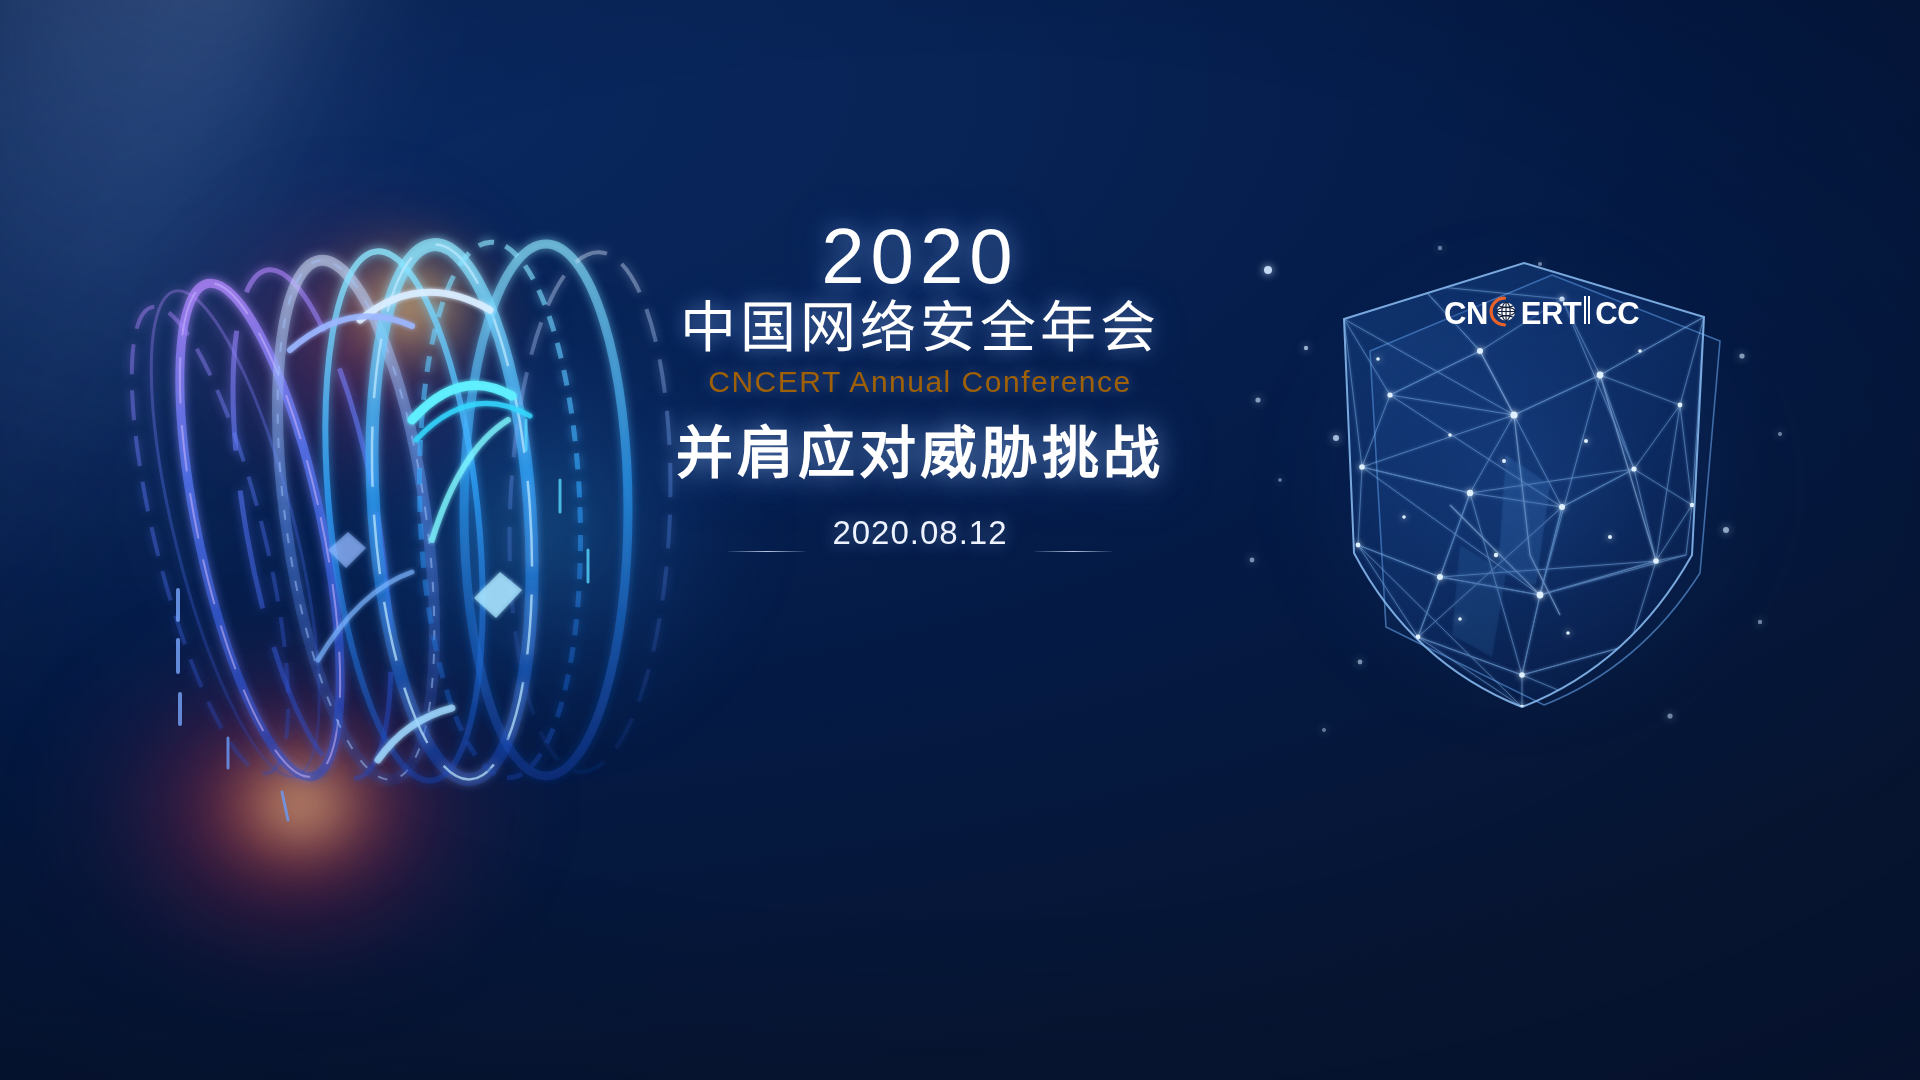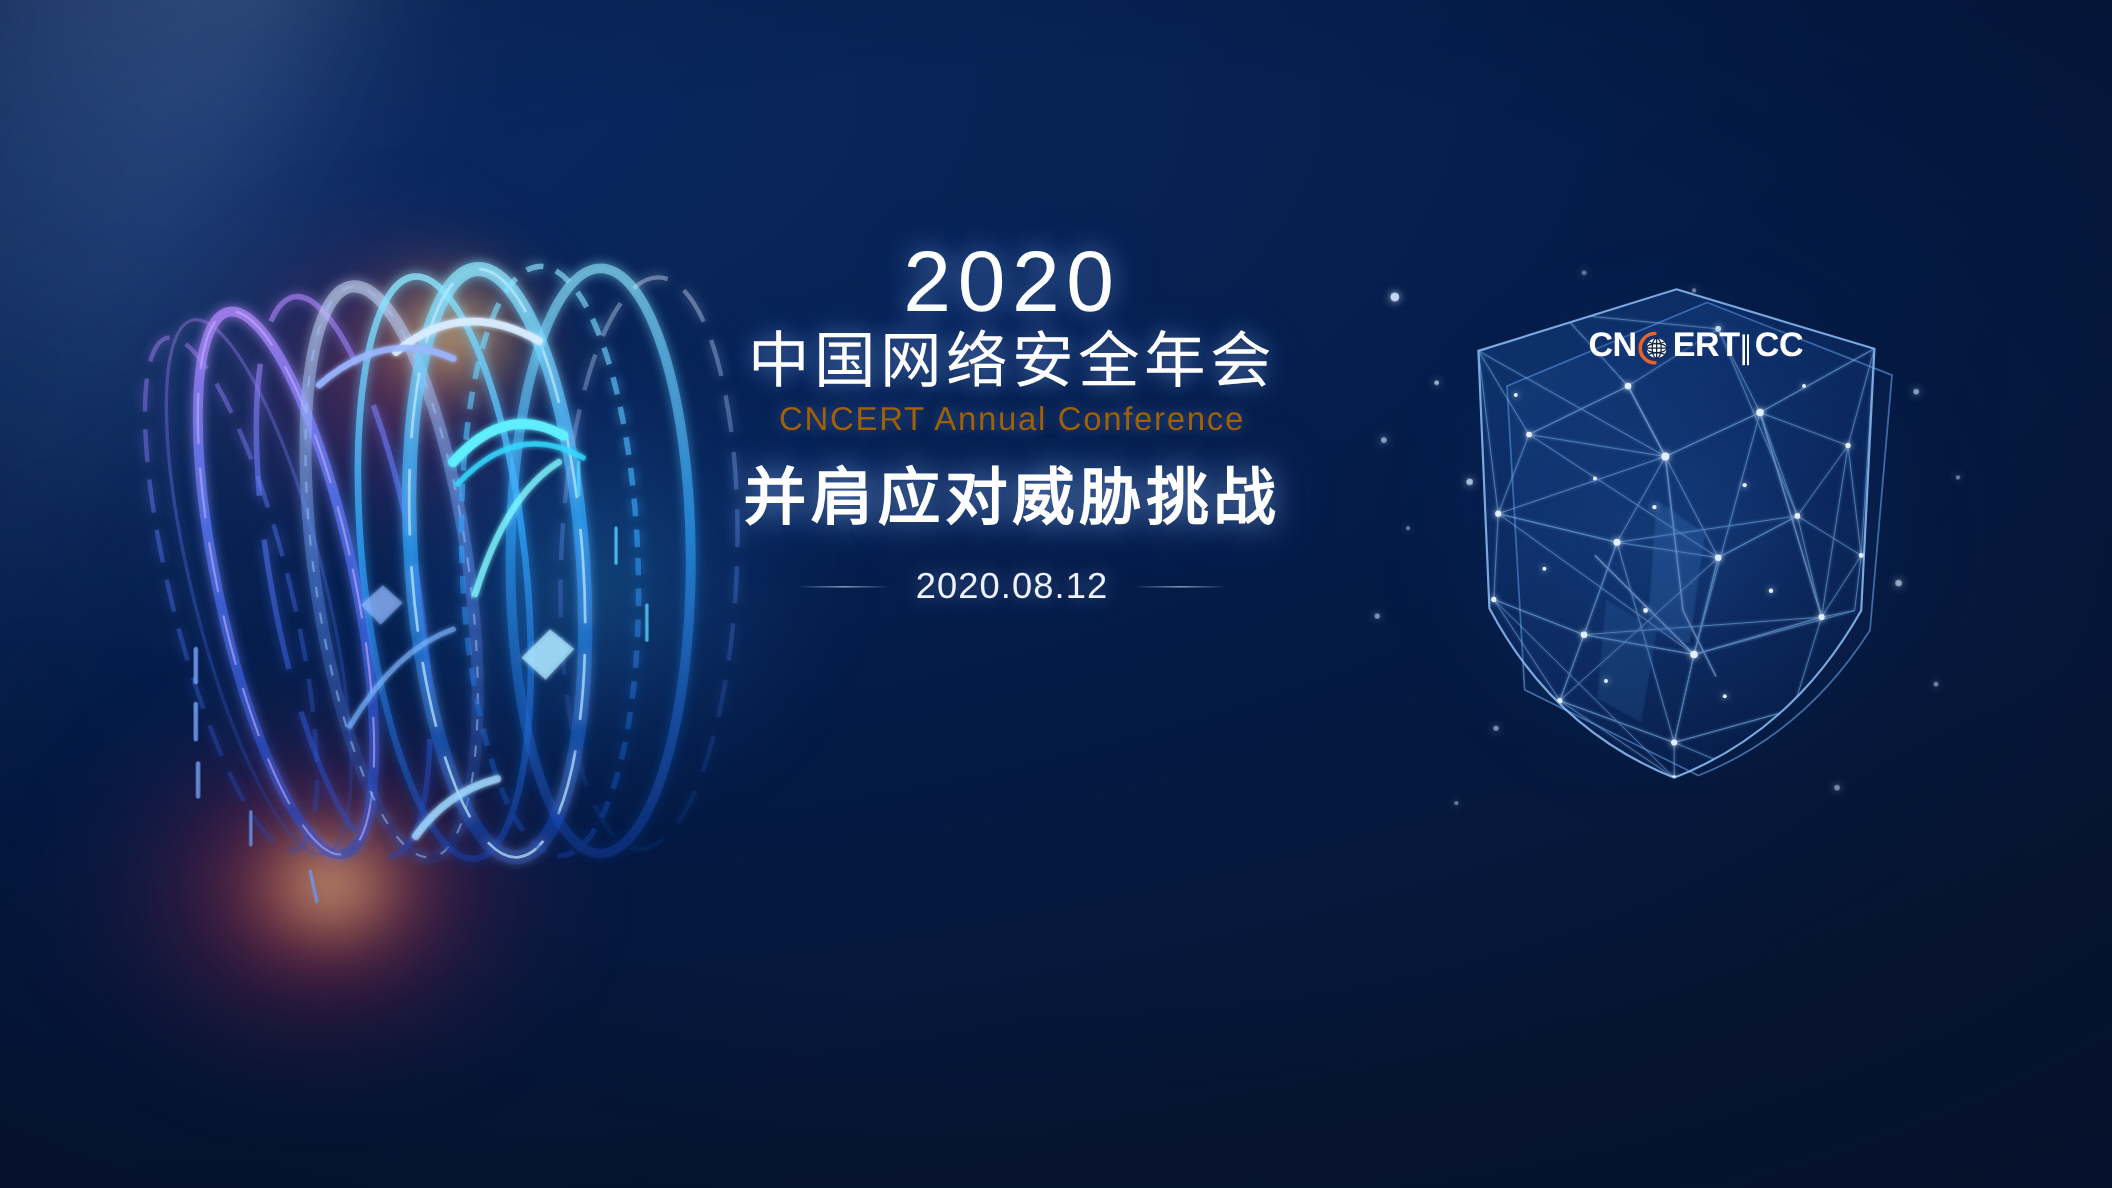--- a/index.html
+++ b/index.html
@@ -185,21 +185,21 @@
     line-height: 1.08;
     font-weight: 700;
     letter-spacing: 4px;
     color: #ffffff;
     margin: 22px 0 0 0;
     text-shadow: 0 0 26px rgba(160,200,255,0.55), 0 0 60px rgba(60,120,230,0.35);
     white-space: nowrap;
   }
   .date-row {
     display: flex;
-    align-items: center;
+    align-items: flex-end;
     justify-content: center;
     gap: 26px;
     margin-top: 30px;
   }
   .date-rule {
     width: 78px;
     height: 1px;
     background: linear-gradient(to right, rgba(200,220,255,0.08), rgba(214,228,255,0.85), rgba(200,220,255,0.08));
   }
   .date-text {
@@ -210,21 +210,21 @@
     text-shadow: 0 0 16px rgba(150,190,255,0.5);
   }
 
   
   .wordmark {
     position: absolute;
     left: 1444px;
     top: 296px;
     z-index: 40;
     display: flex;
-    align-items: flex-end;
+    align-items: flex-start;
     font-weight: 700;
     font-size: 31px;
     letter-spacing: -0.5px;
     color: #ffffff;
     text-shadow: 0 0 10px rgba(30,60,130,0.9);
     white-space: nowrap;
   }
   .wm-globe {
     position: relative;
     width: 31px;

